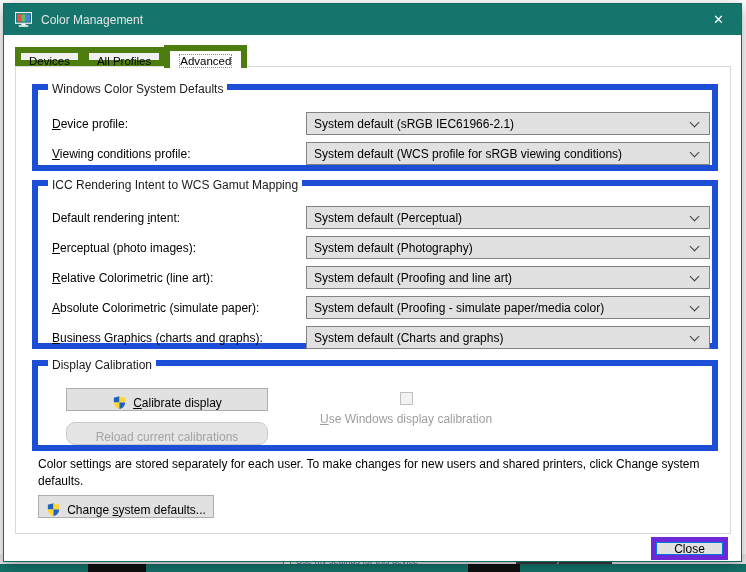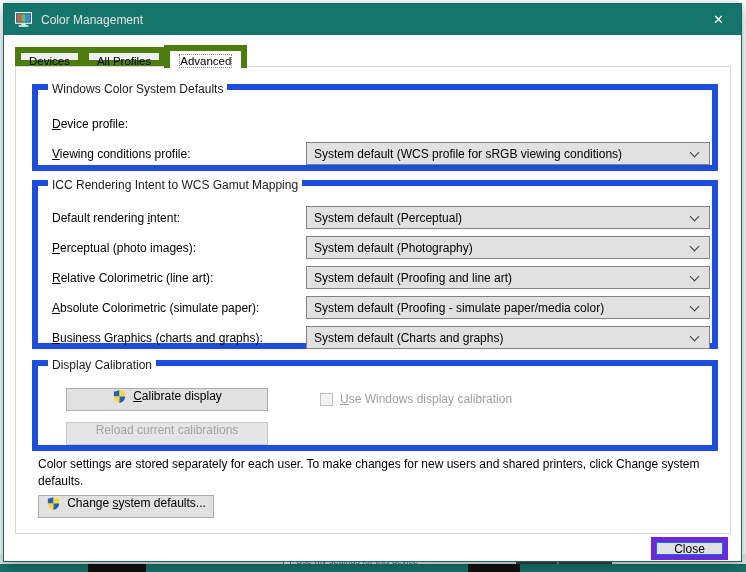--- a/index.html
+++ b/index.html
@@ -49,28 +49,28 @@
   .lbl { position:absolute; left:0; top:5px; font-size:12px; color:#000; white-space:nowrap; }
   .combo { position:absolute; left:254px; top:0; width:404px; height:23px; background:#e1e1e1;
            border:1px solid #828282; }
   .combo-text { position:absolute; left:7px; top:4px; font-size:12px; color:#000; white-space:nowrap;
                 max-width:370px; overflow:hidden; }
   .chev { position:absolute; right:11px; top:6px; width:7px; height:7px;
           border-right:1.4px solid #3c3c3c; border-bottom:1.4px solid #3c3c3c; transform:rotate(45deg); }
 
   
   .btn { position:absolute; height:23px; background:#e1e1e1; border:1px solid #adadad; font-size:12px; color:#000;
-         display:flex; align-items:flex-start; justify-content:center; gap:6px; font-family:"Liberation Sans", sans-serif; }
+         display:flex; align-items:flex-end; justify-content:center; gap:6px; font-family:"Liberation Sans", sans-serif; }
   .btn.disabled { color:#a3a3a3; border-color:#c9c9c9; background:#e5e5e5; }
   .shield { width:15px; height:15px; flex:0 0 auto; }
 
   .calibrate { left:28px; top:22px; width:202px; }
-  .reload { left:28px; top:56px; width:202px; }
-
-  .chk-row { position:absolute; left:282px; top:26px; display:flex; align-items:center; gap:7px; }
+  .reload { left:28px; top:56px; width:202px;border-radius:9px; }
+
+  .chk-row { position:absolute; left:282px; top:26px; display:flex; align-items:center; gap:7px;flex-direction:column; }
   .chk-box { width:13px; height:13px; border:1px solid #c0c0c0; background:#f2f2f2; }
   .chk-lbl { font-size:12px; color:#9e9e9e; white-space:nowrap; }
 
   .note { position:absolute; left:22px; top:389px; width:690px; font-size:12px; color:#000; line-height:1.45; }
   .change-defaults { left:22px; top:428px; width:176px; }
 
   .close-bottom { position:absolute; left:647px; top:533px; width:77px; height:23px; background:#e1e1e1;
                   border:5px solid #6d28d9; box-shadow:inset 0 0 0 1px #0078d7; font-size:12px; color:#000;
                   display:flex; align-items:center; justify-content:center; }
   u { text-decoration:underline; }
@@ -117,20 +117,24 @@
       </div>
     </div>
 
     <div class="pane">
 
       <div class="group g1">
         <span class="group-title">Windows Color System Defaults</span>
 
         <div class="grp-row" style="top:22px">
           <span class="lbl"><u>D</u>evice profile:</span>
+          <div class="combo">
+            <span class="combo-text">System default (sRGB IEC61966-2.1)</span>
+            <span class="chev"></span>
+          </div>
         </div>
 
         <div class="grp-row" style="top:52px">
           <span class="lbl"><u>V</u>iewing conditions profile:</span>
           <div class="combo">
             <span class="combo-text">System default (WCS profile for sRGB viewing conditions)</span>
             <span class="chev"></span>
           </div>
         </div>
       </div>

